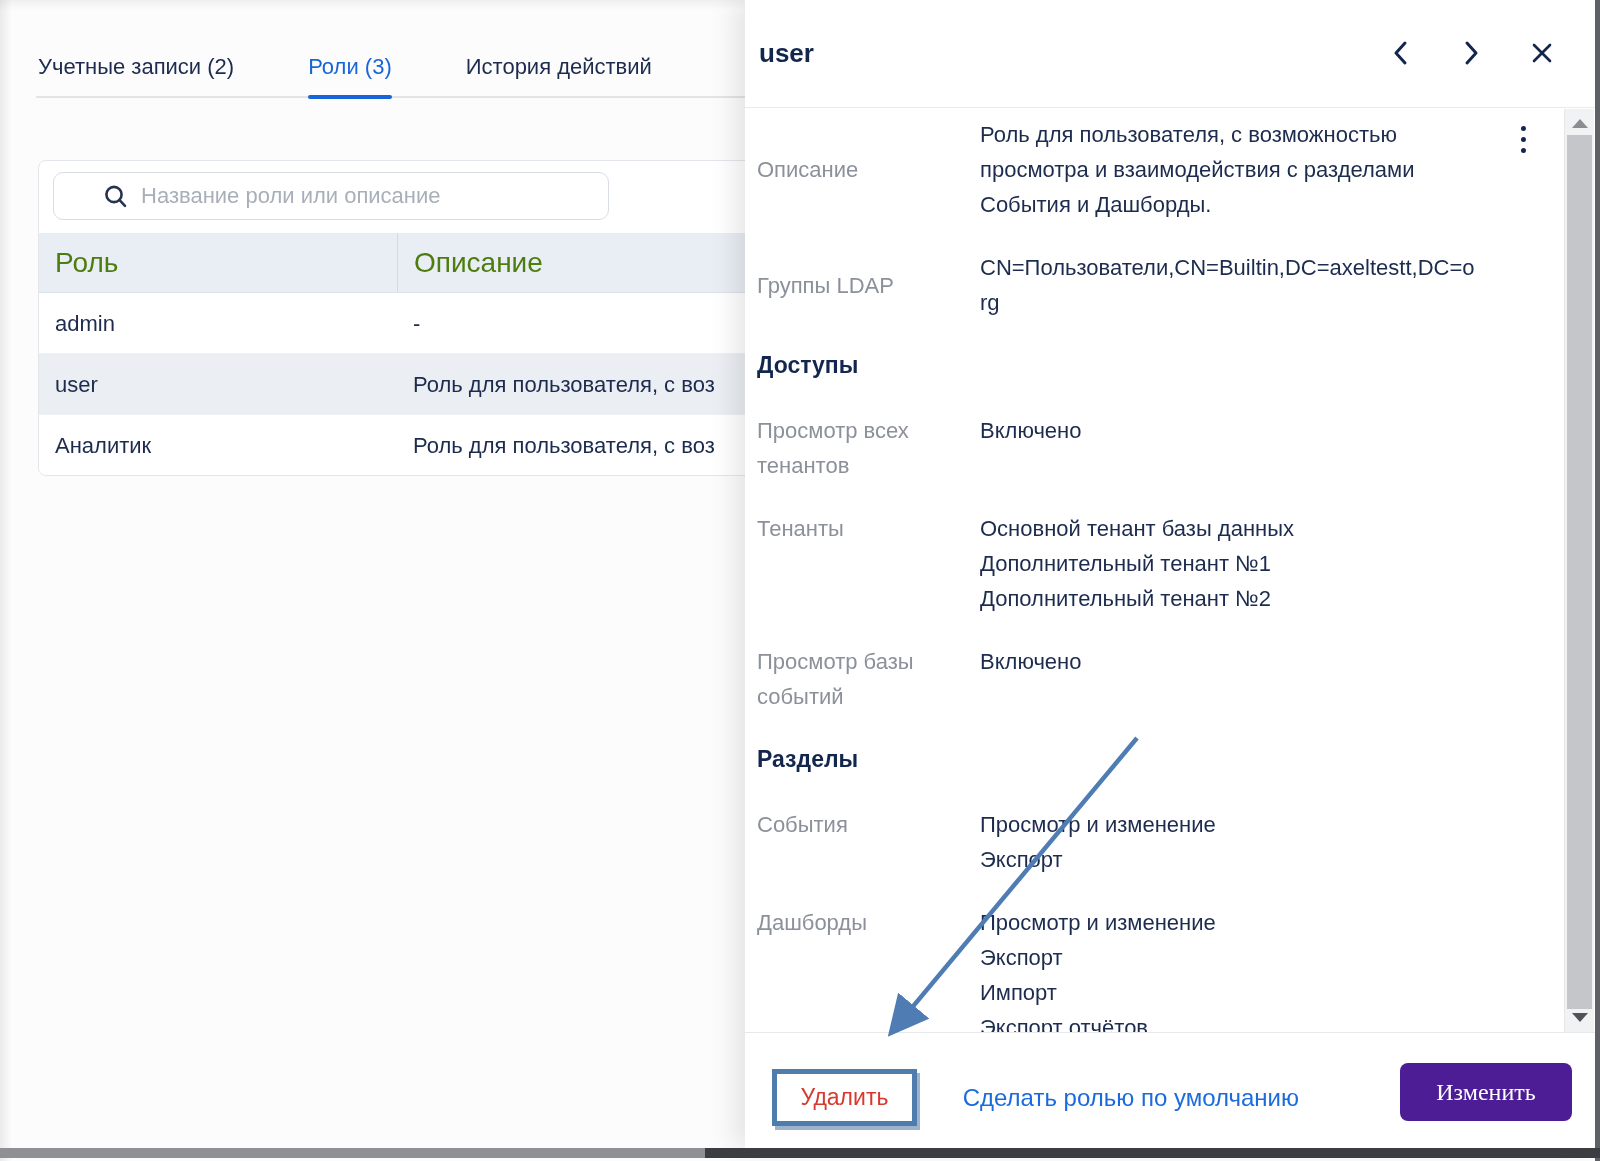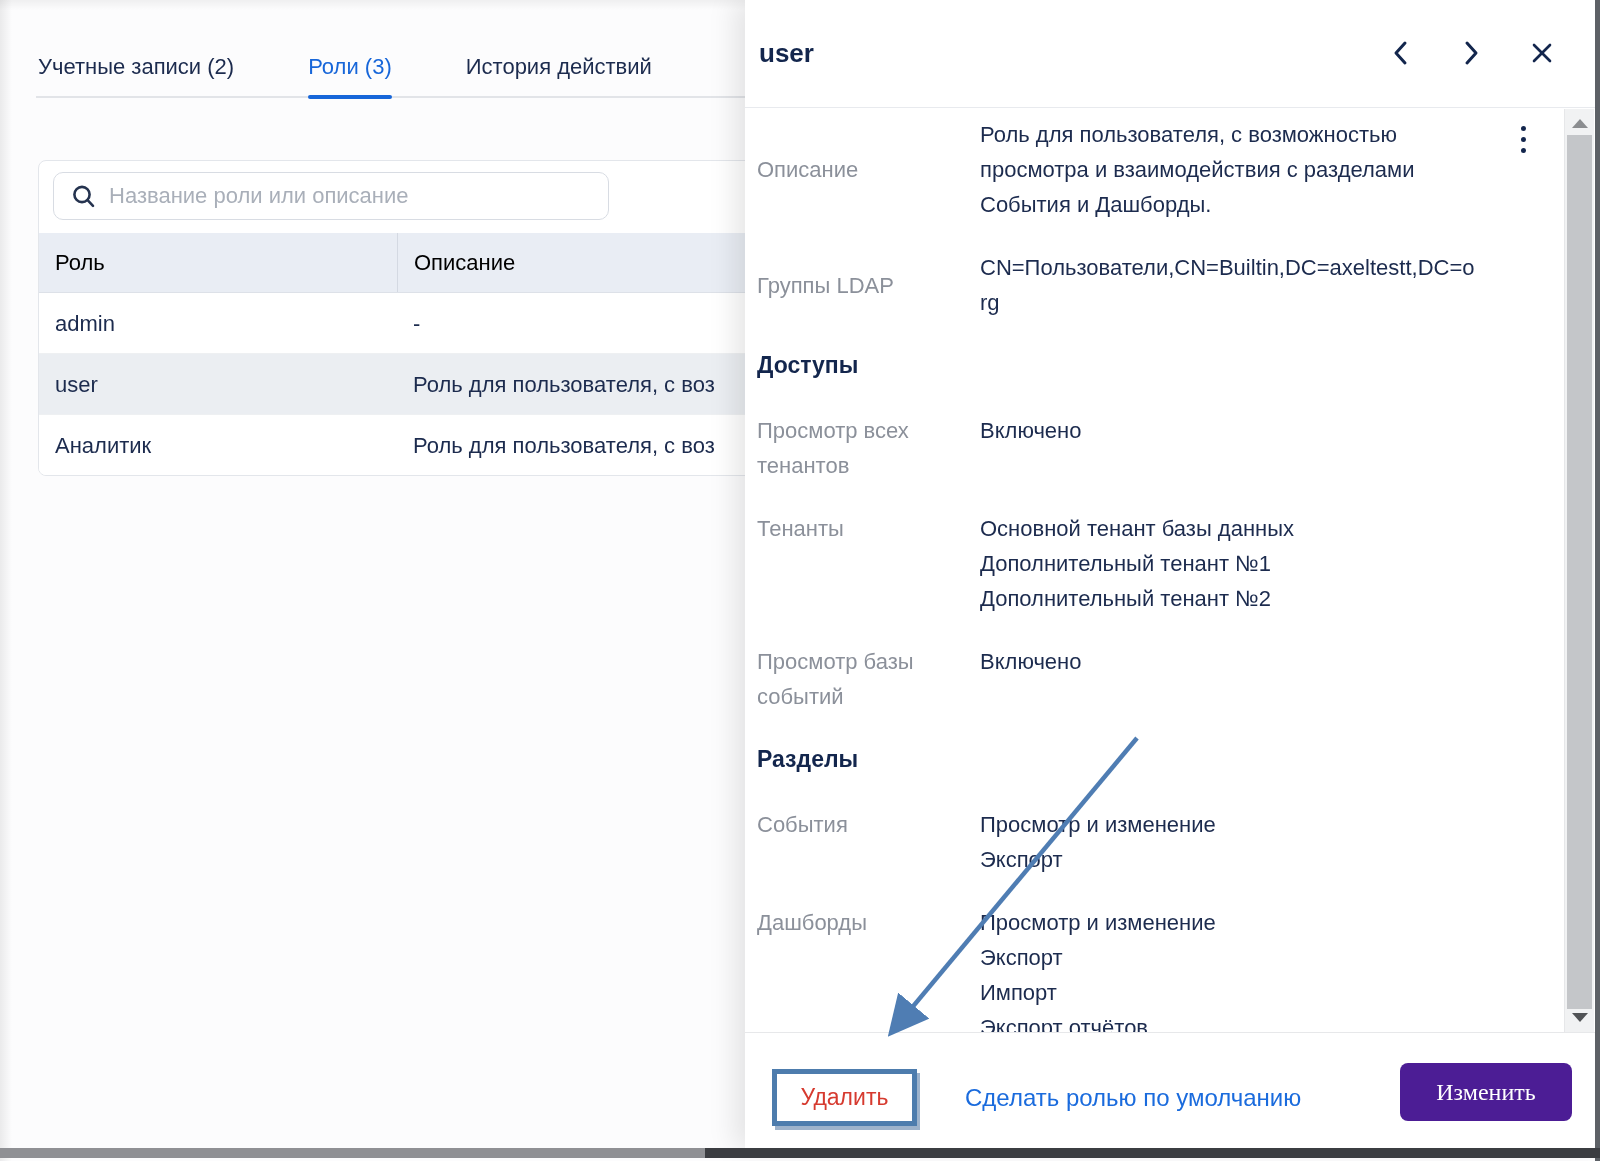--- a/index.html
+++ b/index.html
@@ -21,29 +21,29 @@
   .tab-bar { position:absolute; left:36px; right:0; top:40px; height:58px; display:flex; gap:74px;
     border-bottom:2px solid #e2e4e8; padding-left:2px; }
   .tab { font-size:22px; color:#1c2b4e; line-height:54px; position:relative; cursor:pointer; white-space:nowrap; }
   .tab.active { color:#1766d9; }
   .tab.active::after { content:""; position:absolute; left:0; right:0; bottom:-3px; height:4px; background:#1766d9; border-radius:2px; }
 
   .card { position:absolute; left:38px; top:160px; width:724px; height:316px; background:#fff;
     border:1px solid #e3e6eb; border-radius:8px; overflow:hidden; }
 
   .search-wrap { position:absolute; left:14px; top:11px; width:556px; height:48px; border:1px solid #d8dce3;
-    border-radius:10px; background:#fff; display:flex; align-items:center; }
+    border-radius:10px; background:#fff; display:flex; align-items:center;padding-left:32px; }
   .search-wrap svg { margin-left:16px; flex:0 0 auto; }
   .search-input { border:none; outline:none; flex:1; height:100%; font-size:22px; color:#1c2b4e;
     padding-left:12px; font-family:"Liberation Sans", sans-serif; background:transparent; }
   .search-input::placeholder { color:#a9afb9; }
 
   .thead { position:absolute; left:0; top:72px; right:0; height:60px; background:#e9edf4; display:flex;
     border-bottom:1px solid #dde1e8; }
-  .thead .hcell { font-size:22px; color:#000000; line-height:60px; }
+  .thead .hcell { font-size:28px; color:#4d7c0f; line-height:60px; }
   .hcell.c-role, .cell.c-role { width:358px; padding-left:16px; flex:0 0 auto; }
   .hcell.c-desc, .cell.c-desc { flex:1; padding-left:16px; border-left:1px solid #d4d9e2; }
   .cell.c-desc { border-left:none; }
 
   .tbody { position:absolute; left:0; top:132px; right:0; bottom:0; }
   .trow { height:61px; display:flex; border-bottom:1px solid #eef0f2; background:#fff; cursor:pointer; }
   .trow.selected { background:#ebeef2; }
   .trow .cell { font-size:22px; line-height:61px; color:#1c2b4e; white-space:nowrap; overflow:hidden; }
 
   
@@ -73,21 +73,21 @@
   .sb-up { top:10px; border-bottom:9px solid #8b8d90; }
   .sb-down { bottom:10px; border-top:9px solid #515356; }
   .sb-thumb { position:absolute; left:2px; right:2px; top:26px; height:874px; background:#c4c6c9; }
 
   
   .drawer-footer { position:absolute; left:0; right:0; top:1032px; height:116px; border-top:1px solid #e7e8ea; background:#fff; }
   .delete-annotation { position:absolute; left:27px; top:36px; width:145px; height:57px;
     border:5px solid #4d7cad; background:#fff; box-shadow:3px 4px 0 rgba(77,114,160,0.55);
     display:flex; align-items:center; justify-content:center; }
   .btn-delete { background:none; border:none; font-size:23px; color:#d63a2f; cursor:pointer; font-family:"Liberation Sans", sans-serif; }
-  .link-default { position:absolute; left:220px; top:36px; width:342px; height:57px; line-height:57px; text-align:left;
+  .link-default { position:absolute; left:212px; top:36px; width:342px; height:57px; line-height:57px; text-align:right;
     font-size:24px; color:#1a6bdd; cursor:pointer; white-space:nowrap; }
   .btn-edit { position:absolute; left:655px; top:30px; width:172px; height:58px; background:#4c1d95; border:none;
     border-radius:8px; color:#fff; font-size:24px; cursor:pointer; font-family:Liberation Serif, serif; }
 
   .arrow-overlay { position:absolute; left:0; top:0; width:1600px; height:1161px; pointer-events:none; z-index:40; }
 </style>
 </head>
 <body>
 
 <div class="main">

